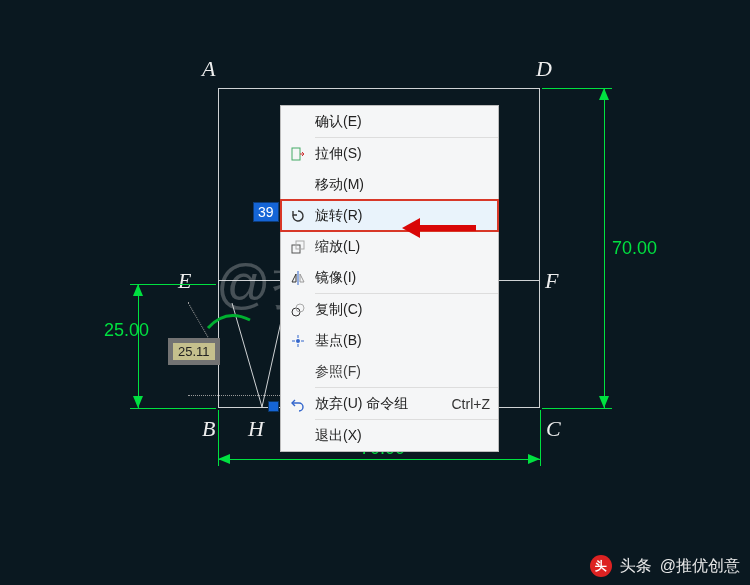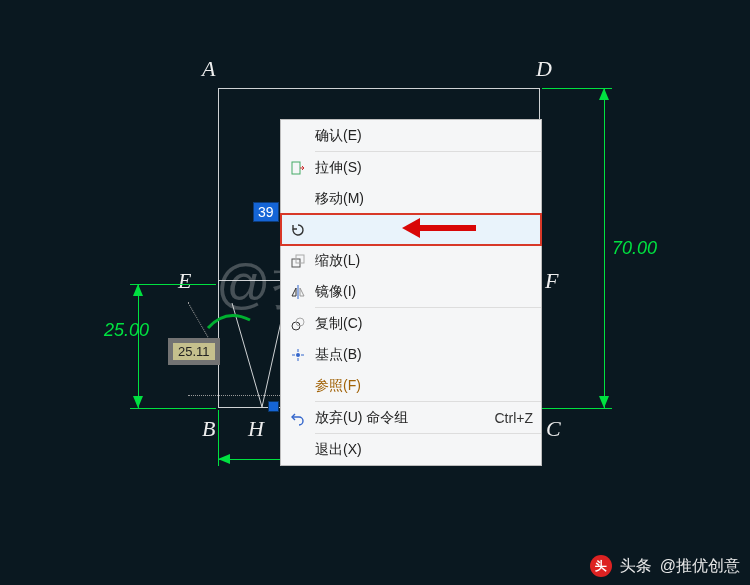--- a/index.html
+++ b/index.html
@@ -20,21 +20,20 @@
     color: #ededed;
     font-size: 22px;
     font-style: italic;
     font-family: "Times New Roman", serif;
   }
   .dim-text {
     position: absolute;
     color: #00e040;
     font-size: 18px;
     font-family: Arial, sans-serif;
-    font-style: italic;
   }
   .dim-line-h {
     position: absolute;
     height: 1px;
     background: #00e040;
   }
   .dim-line-v {
     position: absolute;
     width: 1px;
     background: #00e040;
@@ -51,22 +50,22 @@
     position: absolute;
     border: 1px solid #cfd2d4;
   }
   .dash-line {
     position: absolute;
     border-top: 1px dotted #999;
   }
   .context-menu {
     position: absolute;
     left: 280px;
-    top: 119px;
-    width: 262px;
+    top: 105px;
+    width: 219px;
     background: #f5f6f7;
     border: 1px solid #bdbdbd;
     font-size: 14px;
     color: #222;
   }
   .context-menu .row {
     display: flex;
     align-items: center;
     height: 31px;
     padding: 0 8px 0 0;
@@ -78,21 +77,21 @@
   }
   .context-menu .iconcell {
     width: 34px;
     display: flex;
     align-items: center;
     justify-content: center;
     color: #444;
   }
   .context-menu .label { flex: 1; }
   .context-menu .shortcut { color: #333; font-size: 14px; }
-  .context-menu .row.disabled { color: #a16207; }
+  .context-menu .row.disabled { color: #404040; }
   .context-menu .row.highlight {
     background: #e9f3fb;
     outline: 2px solid #d83828;
     outline-offset: -1px;
   }
   .red-arrow {
     position: absolute;
   }
   .red-arrow .shaft {
     width: 58px; height: 6px; background: #d90707;
@@ -224,20 +223,21 @@
       <span class="iconcell"></span>
       <span class="label">移动(M)</span>
     </div>
     <div class="row highlight">
       <span class="iconcell">
         <svg class="icon" viewBox="0 0 16 16">
             <path d="M8 3a5 5 0 1 1-4.9 4" fill="none" stroke="#333" stroke-width="1.4"></path>
             <path d="M3 3v4h4" fill="none" stroke="#333" stroke-width="1.4"></path>
           </svg>
       </span>
+      <span class="label">旋转(R)</span>
     </div>
     <div class="row">
       <span class="iconcell">
         <svg class="icon" viewBox="0 0 16 16">
             <rect x="2" y="6" width="8" height="8" fill="none" stroke="#555" stroke-width="1"></rect>
             <rect x="6" y="2" width="8" height="8" fill="none" stroke="#aaa" stroke-width="1"></rect>
           </svg>
       </span>
       <span class="label">缩放(L)</span>
     </div>

